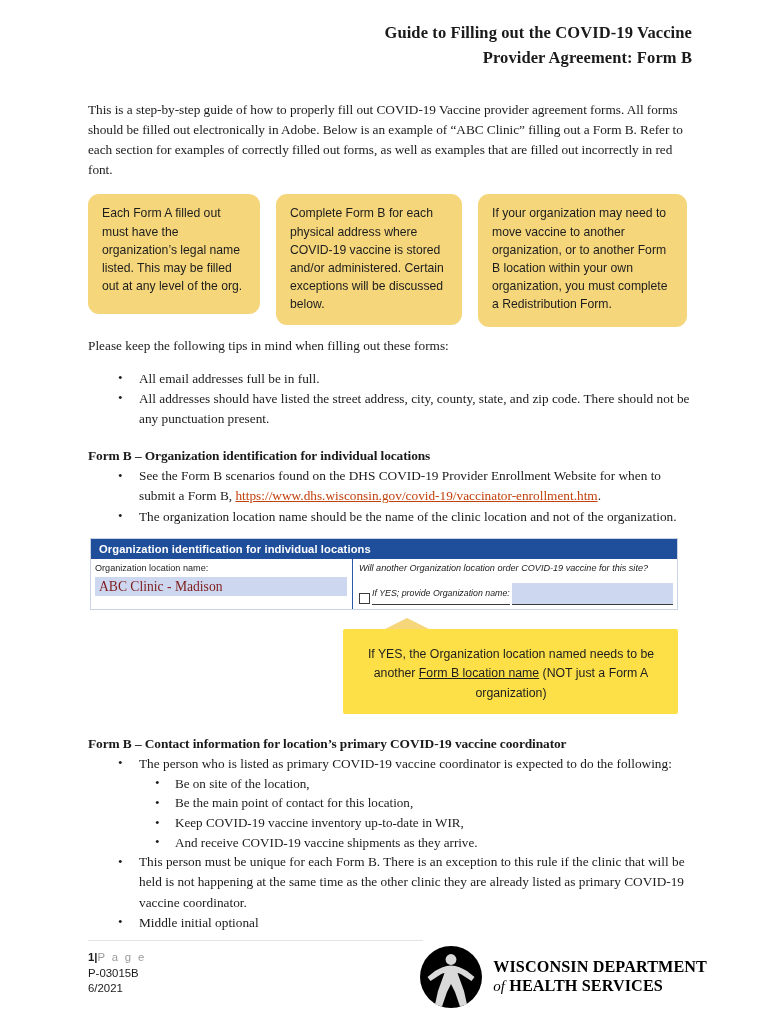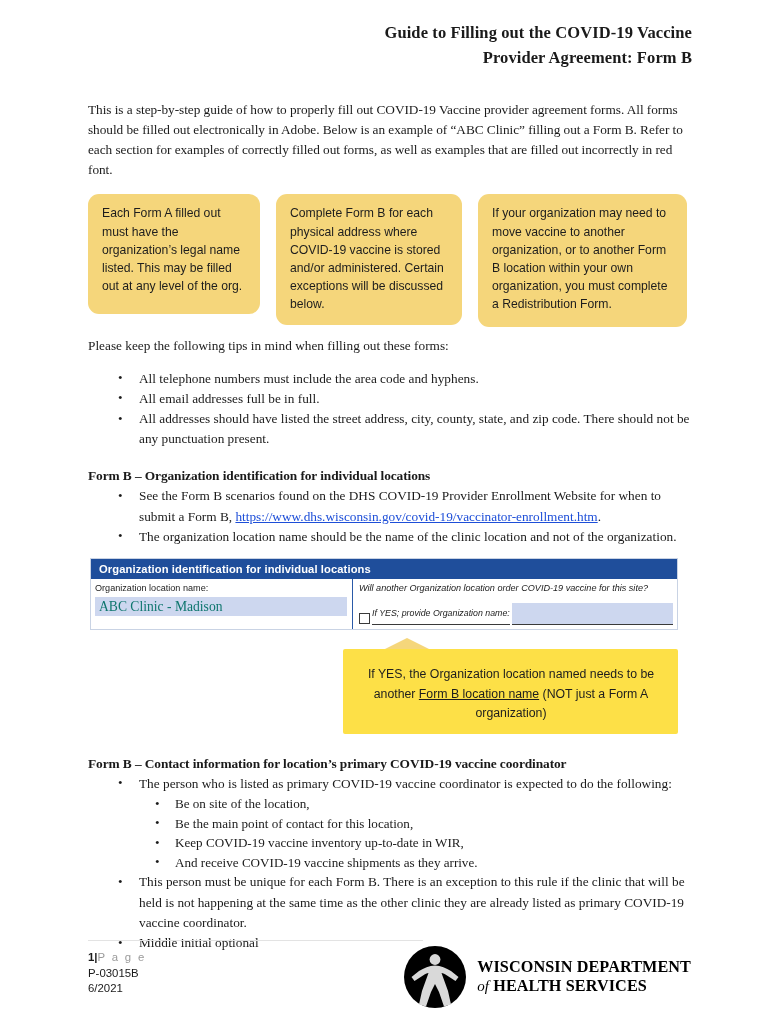--- a/index.html
+++ b/index.html
@@ -103,21 +103,21 @@
   h2.section {
     font-size: 13.4px;
     font-weight: bold;
     margin: 17px 0 1px 0;
     line-height: 19px;
     letter-spacing: -0.1px;
   }
   h2.section.tight { margin-top: 20px; }
 
   a.link {
-    color: #1d4ed8;
+    color: #c2410c;
     text-decoration: underline;
     word-break: break-all;
   }
 
   
   .form-shot {
     margin-top: 11px;
     margin-left: 2px;
     width: 588px;
     border: 1px solid #c9d3e4;
@@ -164,21 +164,21 @@
     white-space: nowrap;
   }
   .f-input {
     background: #cdd7ef;
     height: 19px;
     margin-top: 3px;
     padding: 1px 0 0 4px;
     box-sizing: border-box;
     font-family: "Liberation Serif", serif;
     font-size: 13.6px;
-    color: #0f766e;
+    color: #7f1d1d;
     line-height: 18px;
   }
   .f-yes-row {
     display: flex;
     align-items: flex-end;
     margin-top: 9px;
   }
   .f-check {
     width: 9px;
     height: 9px;
@@ -228,21 +228,21 @@
     color: #1d1d1d;
     border-radius: 2px;
     text-align: center;
   }
   .u { text-decoration: underline; }
 
   
   .footer {
     position: absolute;
     left: 88px;
-    right: 63px;
+    right: 47px;
     bottom: 14px;
   }
   .foot-rule {
     width: 335px;
     height: 1px;
     background: #e3e3e3;
     margin-bottom: 9px;
   }
   .foot-flex {
     display: flex;
@@ -301,21 +301,20 @@
   <p class="intro">This is a step-by-step guide of how to properly fill out COVID-19 Vaccine provider agreement forms. All forms should be filled out electronically in Adobe. Below is an example of “ABC Clinic” filling out a Form B. Refer to each section for examples of correctly filled out forms, as well as examples that are filled out incorrectly in red font.</p>
 
   <div class="callout-row">
     <div class="callout callout-1">Each Form A filled out must have the organization’s legal name listed. This may be filled out at any level of the org.</div>
     <div class="callout callout-2">Complete Form B for each physical address where COVID-19 vaccine is stored and/or administered. Certain exceptions will be discussed below.</div>
     <div class="callout callout-3">If your organization may need to move vaccine to another organization, or to another Form B location within your own organization, you must complete a Redistribution Form.</div>
   </div>
 
   <p class="tips-lead">Please keep the following tips in mind when filling out these forms:</p>
   <ul class="bul">
-    <li>All telephone numbers must include the area code and hyphens.</li>
     <li>All email addresses full be in full.</li>
     <li>All addresses should have listed the street address, city, county, state, and zip code. There should not be any punctuation present.</li>
   </ul>
 
   <h2 class="section">Form B – Organization identification for individual locations</h2>
   <ul class="bul">
     <li><span>See the Form B scenarios found on the DHS COVID-19 Provider Enrollment Website for when to submit a Form B, </span><a class="link" href="#">https://www.dhs.wisconsin.gov/covid-19/vaccinator-enrollment.htm</a><span>.</span></li>
     <li>The organization location name should be the name of the clinic location and not of the organization.</li>
   </ul>
 

